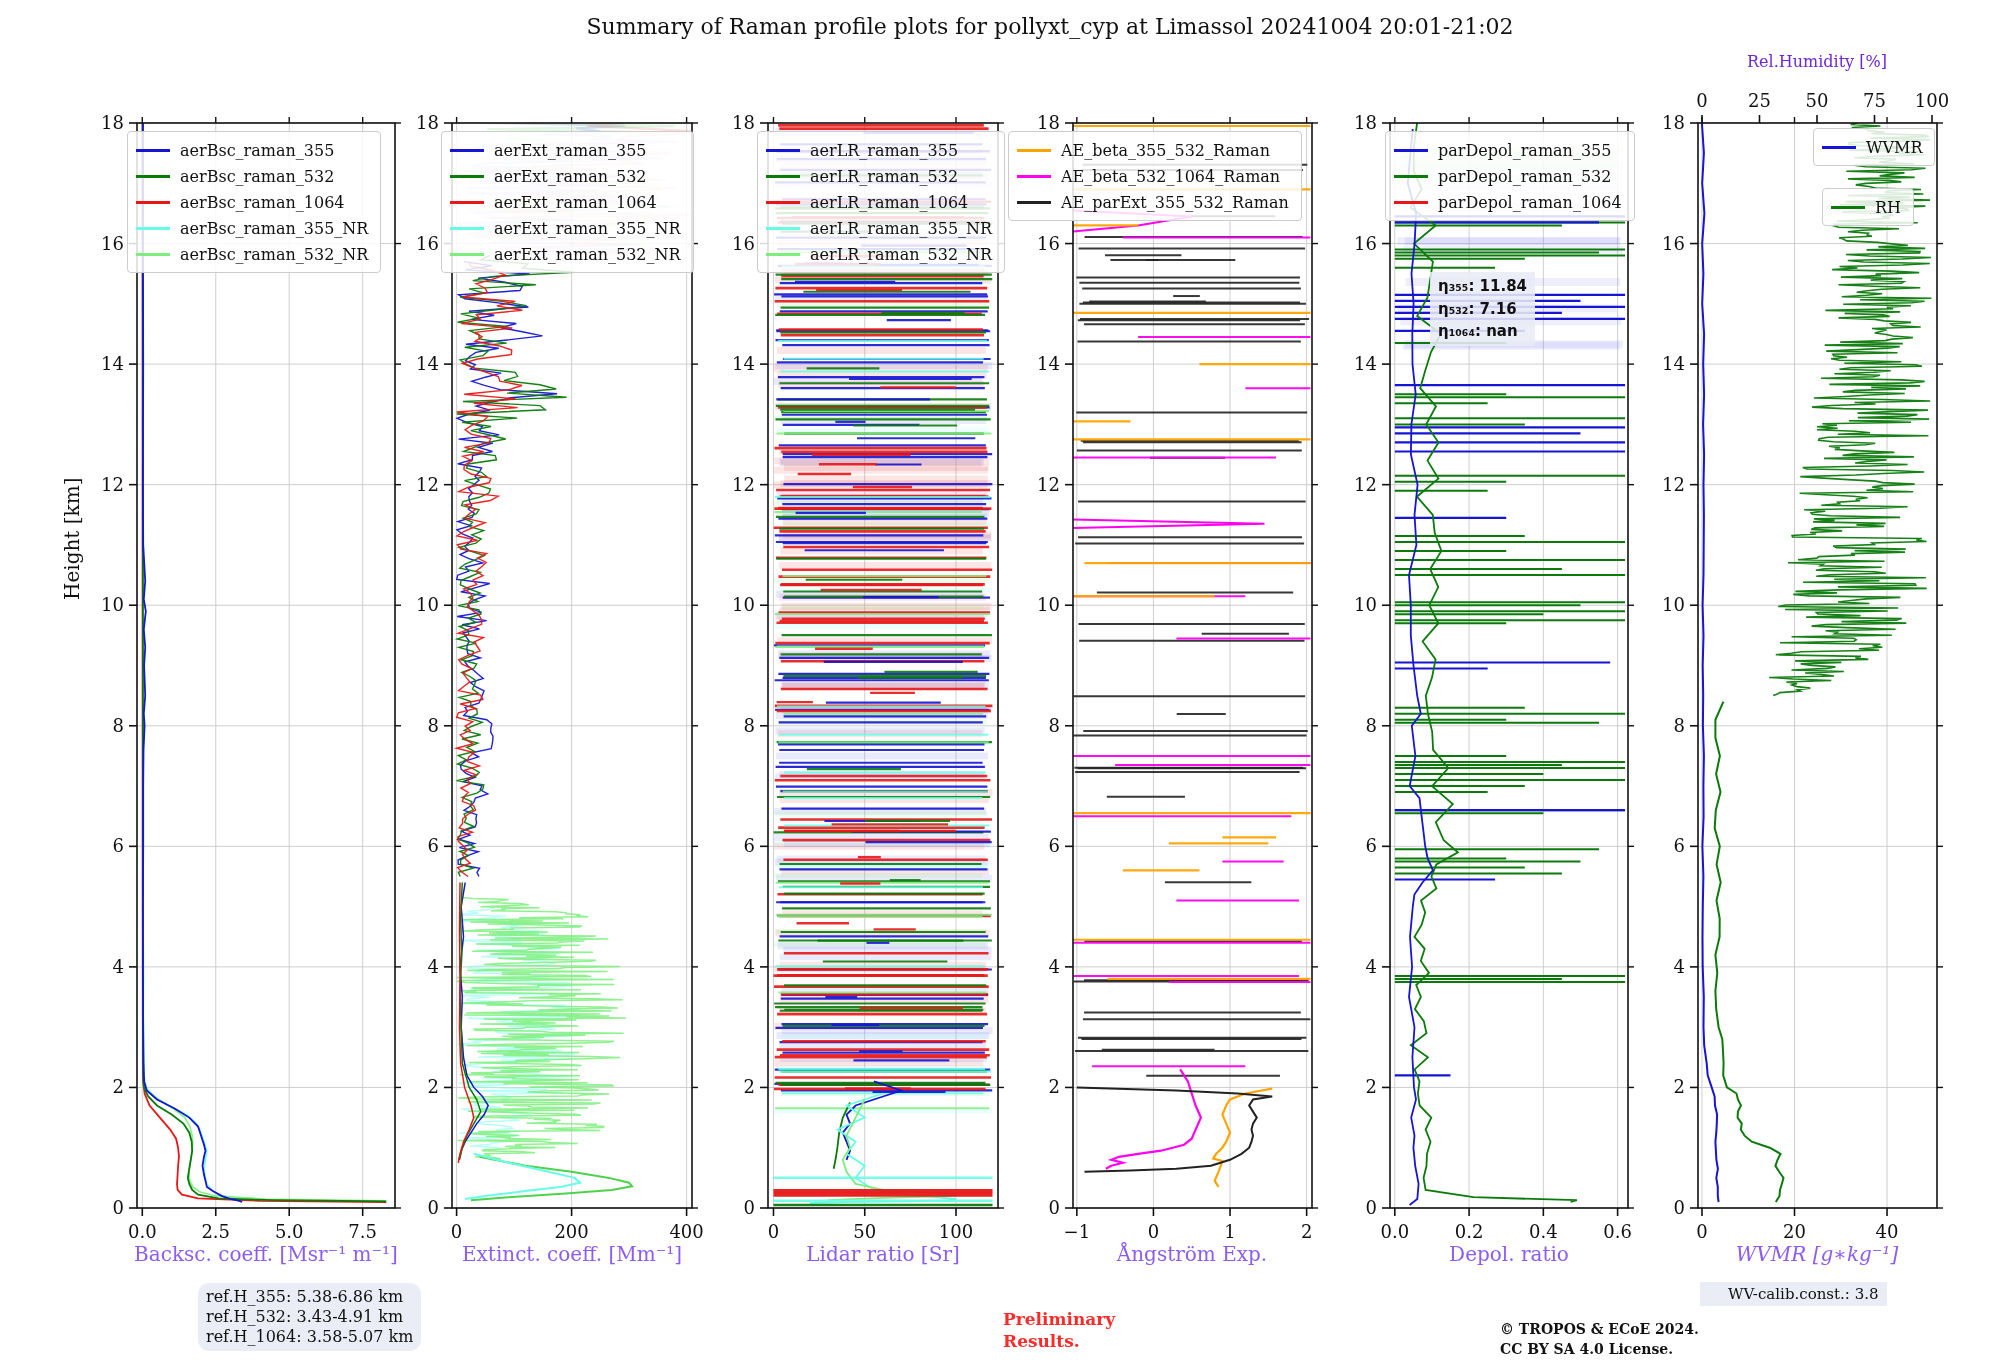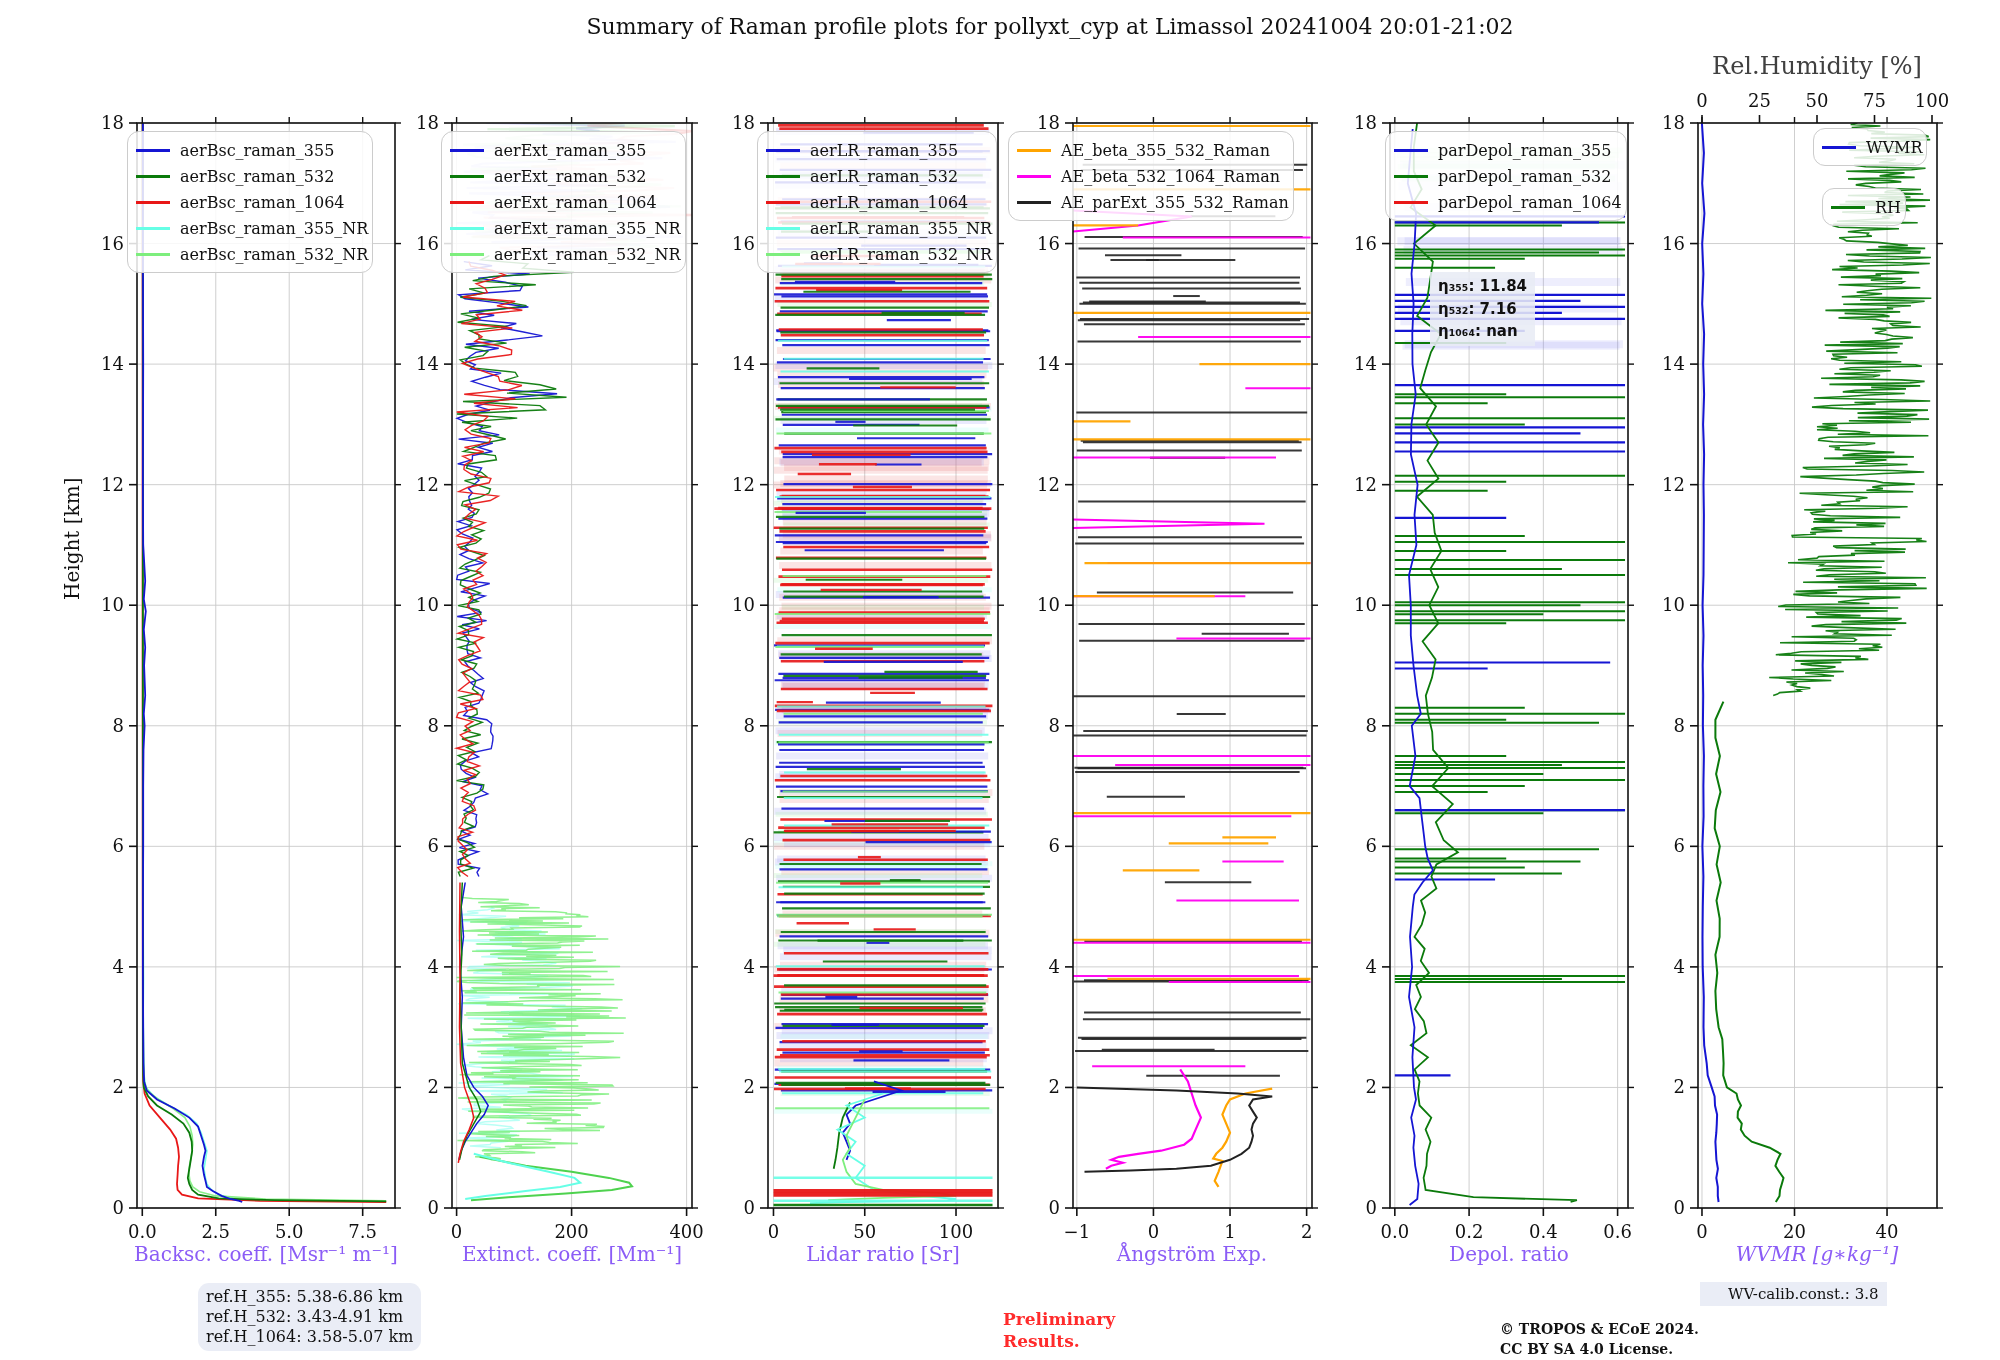--- a/index.html
+++ b/index.html
@@ -3,26 +3,26 @@
 <meta charset="utf-8">
 <style>
   html,body{margin:0;padding:0;background:#ffffff;}
   .fig{position:relative;width:2000px;height:1360px;background:#ffffff;
        font-family:"DejaVu Serif","Liberation Serif",serif;overflow:hidden;}
   .title{position:absolute;left:400px;top:14px;width:1300px;text-align:center;
          font-size:22px;color:#111;}
   .ylab{position:absolute;left:60px;top:600px;font-size:20px;color:#111;
         transform:rotate(-90deg);transform-origin:left top;white-space:nowrap;}
   .xlab{position:absolute;width:320px;text-align:center;font-size:20px;color:#8b5cf6;white-space:nowrap;}
-  .toplab{position:absolute;width:320px;text-align:center;font-size:24px;color:#404040;}
+  .toplab{position:absolute;width:320px;text-align:center;font-size:16px;color:#6d28d9;}
   .italab{font-style:italic;}
   svg#plots{position:absolute;left:0;top:0;}
   svg text{font-family:"DejaVu Serif","Liberation Serif",serif;}
   .legend{position:absolute;background:rgba(255,255,255,0.85);
-          border:1px solid #cccccc;border-radius:12px;padding:5px 4px 5px 8px;z-index:5;}
+          border:1px solid #cccccc;border-radius:4px;padding:5px 12px 5px 8px;z-index:5;}
   .legend .li{display:flex;align-items:center;height:26px;white-space:nowrap;}
   .legend .sw{display:inline-block;width:34px;height:3px;margin-right:10px;flex:none;}
   .legend .lt{font-size:16px;color:#111;}
   .annbox{position:absolute;background:rgba(232,236,245,0.92);padding:4px 8px;
           font-size:16px;color:#111;line-height:1.25;z-index:6;border-radius:11px;}
   .etabox{position:absolute;background:rgba(232,236,245,0.88);padding:3px 8px;
           font-size:15px;color:#111;line-height:1.5;z-index:6;
           font-family:"DejaVu Sans","Liberation Sans",sans-serif;}
   .prelim{position:absolute;color:#ff2b2b;font-weight:bold;font-size:17px;line-height:1.3;
           white-space:pre-line;z-index:6;}

